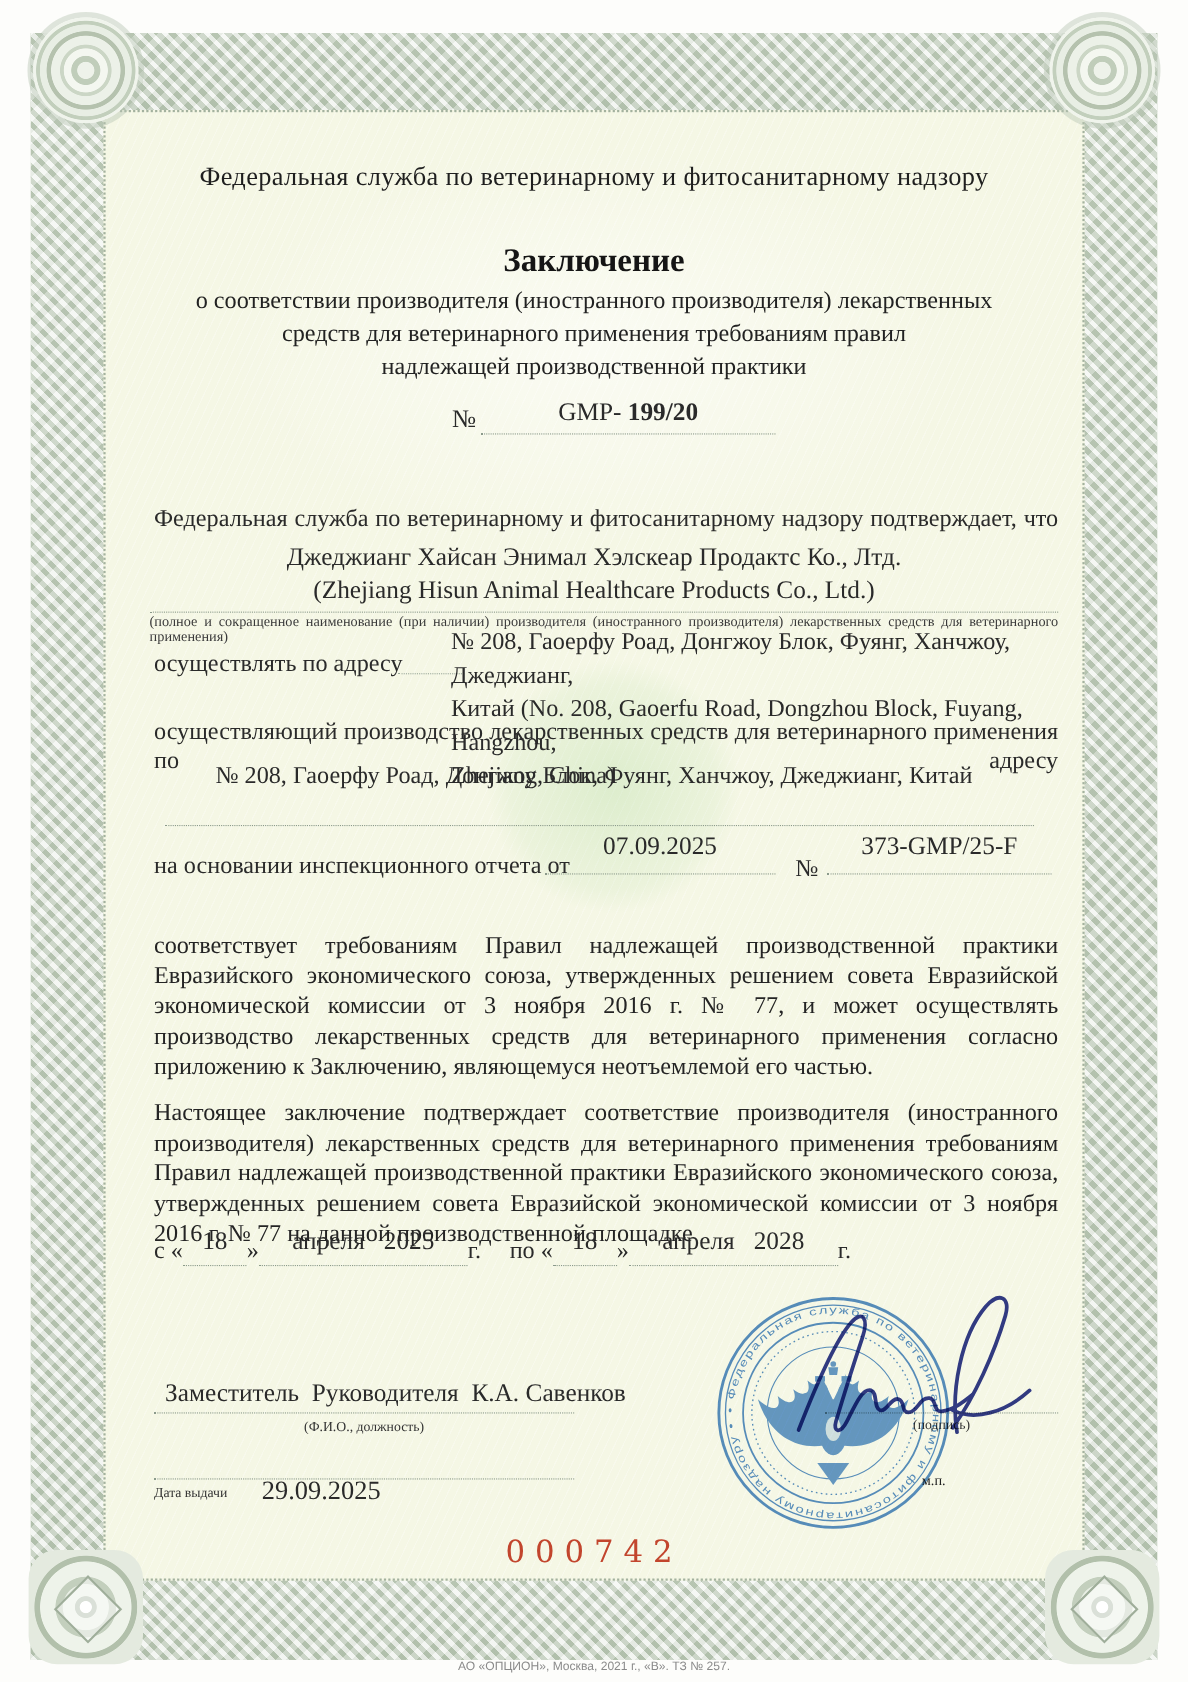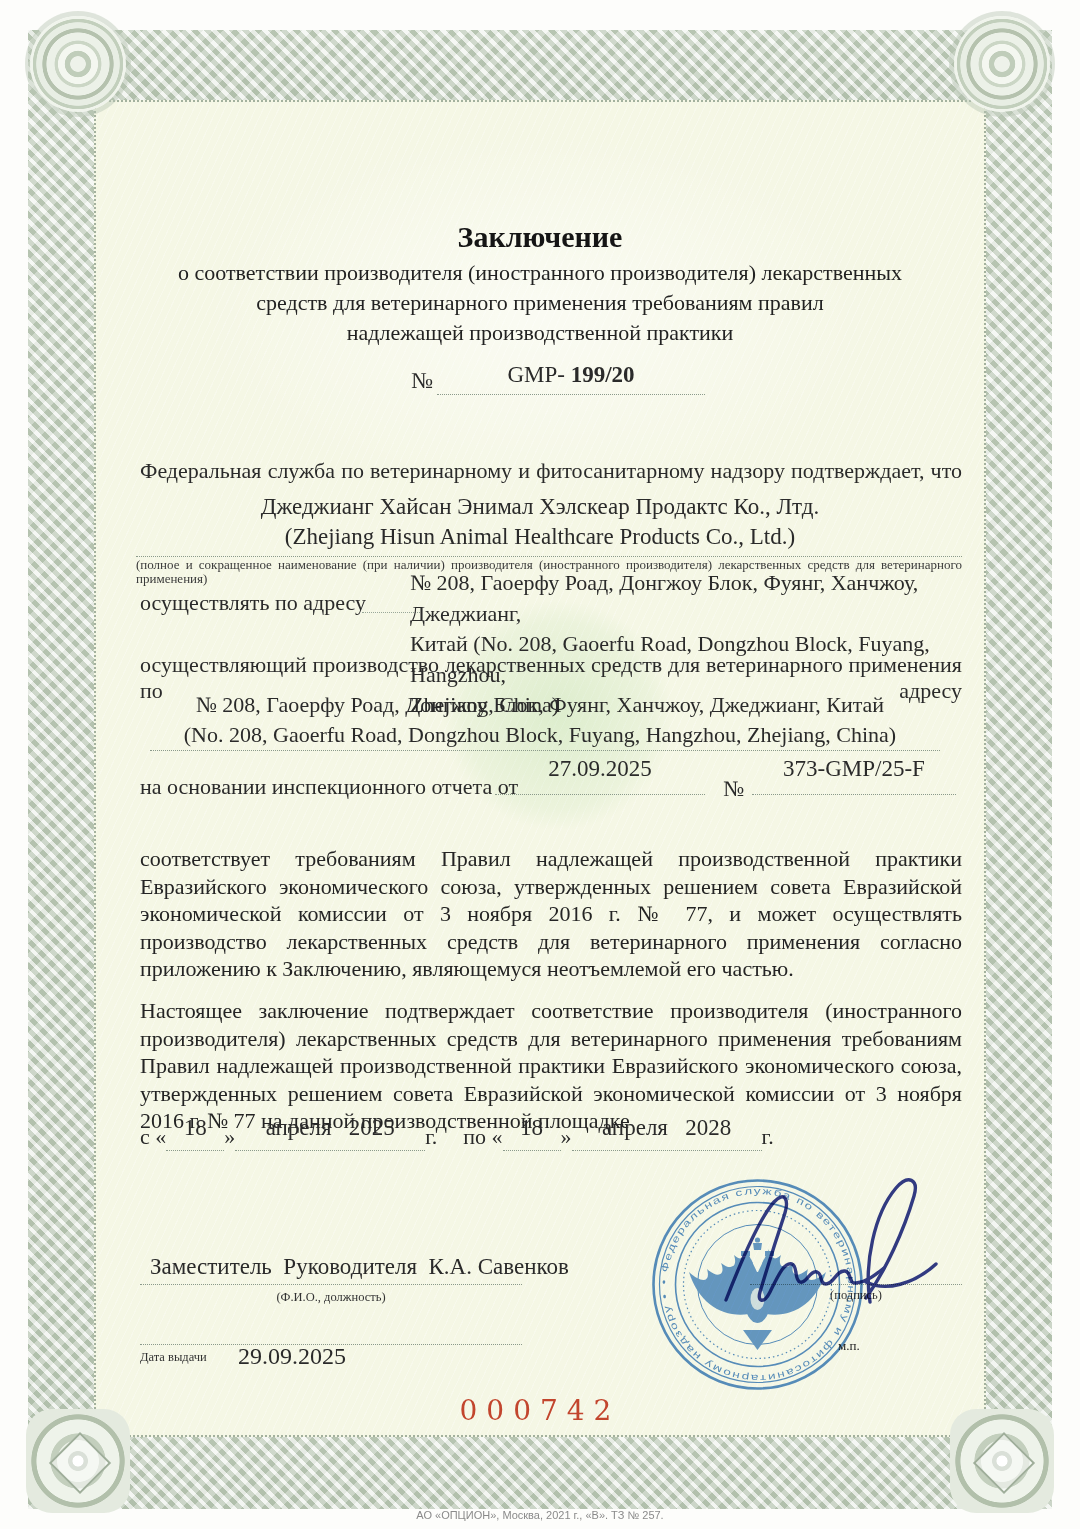--- a/index.html
+++ b/index.html
@@ -107,20 +107,21 @@
   <div class="band band-left"></div>
   <div class="band band-right"></div>
   <div class="rosette tl"></div>
   <div class="rosette tr"></div>
   <div class="quatrefoil bl"></div>
   <div class="quatrefoil br"></div>
   <div class="inner"></div>
 
   <div class="content">
 
+    <div class="abs center agency">Федеральная служба по ветеринарному и фитосанитарному надзору</div>
     <div class="abs center title">Заключение</div>
 
     <div class="abs center subtitle">
       <div>о соответствии производителя (иностранного производителя) лекарственных</div>
       <div>средств для ветеринарного применения требованиям правил</div>
       <div>надлежащей производственной практики</div>
     </div>
 
     <div class="abs num-label">№</div>
     <div class="abs num-fill">
@@ -136,25 +137,24 @@
     <div class="abs addr-label">осуществлять по адресу</div>
     <div class="abs addr-dots"></div>
     <div class="abs addr-block">
       <div>№ 208, Гаоерфу Роад, Донгжоу Блок, Фуянг, Ханчжоу, Джеджианг,</div>
       <div>Китай (No. 208, Gaoerfu Road, Dongzhou Block, Fuyang, Hangzhou,</div>
       <div>Zhejiang, China)</div>
     </div>
 
     <div class="abs prod-label">осуществляющий производство лекарственных средств для ветеринарного применения по адресу</div>
     <div class="abs center prod-ru">№ 208, Гаоерфу Роад, Донгжоу Блок, Фуянг, Ханчжоу, Джеджианг, Китай</div>
-    <div class="abs center prod-en">(No. 208, Gaoerfu Road, Dongzhou Block, Fuyang, Hangzhou, Zhejiang, China)</div>
     <div class="abs prod-rule"></div>
 
     <div class="abs report-label">на основании инспекционного отчета от</div>
-    <div class="abs report-date">27.09.2025</div>
+    <div class="abs report-date">07.09.2025</div>
     <div class="abs report-no-label">№</div>
     <div class="abs report-number">373-GMP/25-F</div>
 
     <div class="abs para para1">соответствует требованиям Правил надлежащей производственной практики Евразийского экономического союза, утвержденных решением совета Евразийской экономической комиссии от 3 ноября 2016 г. № 77, и может осуществлять производство лекарственных средств для ветеринарного применения согласно приложению к Заключению, являющемуся неотъемлемой его частью.</div>
     <div class="abs para para2">Настоящее заключение подтверждает соответствие производителя (иностранного производителя) лекарственных средств для ветеринарного применения требованиям Правил надлежащей производственной практики Евразийского экономического союза, утвержденных решением совета Евразийской экономической комиссии от 3 ноября 2016 г. № 77 на данной производственной площадке</div>
 
     <div class="abs validity">
       <span class="tpl">с «</span><span class="fill fill-day"><span class="val">18</span></span><span class="tpl">»</span><span class="fill fill-my"><span class="val">апреля   2025</span></span><span class="tpl">г.</span><span class="v-gap"></span><span class="tpl">по «</span><span class="fill fill-day"><span class="val">18</span></span><span class="tpl">»</span><span class="fill fill-my"><span class="val">апреля   2028</span></span><span class="tpl">г.</span>
     </div>
 

